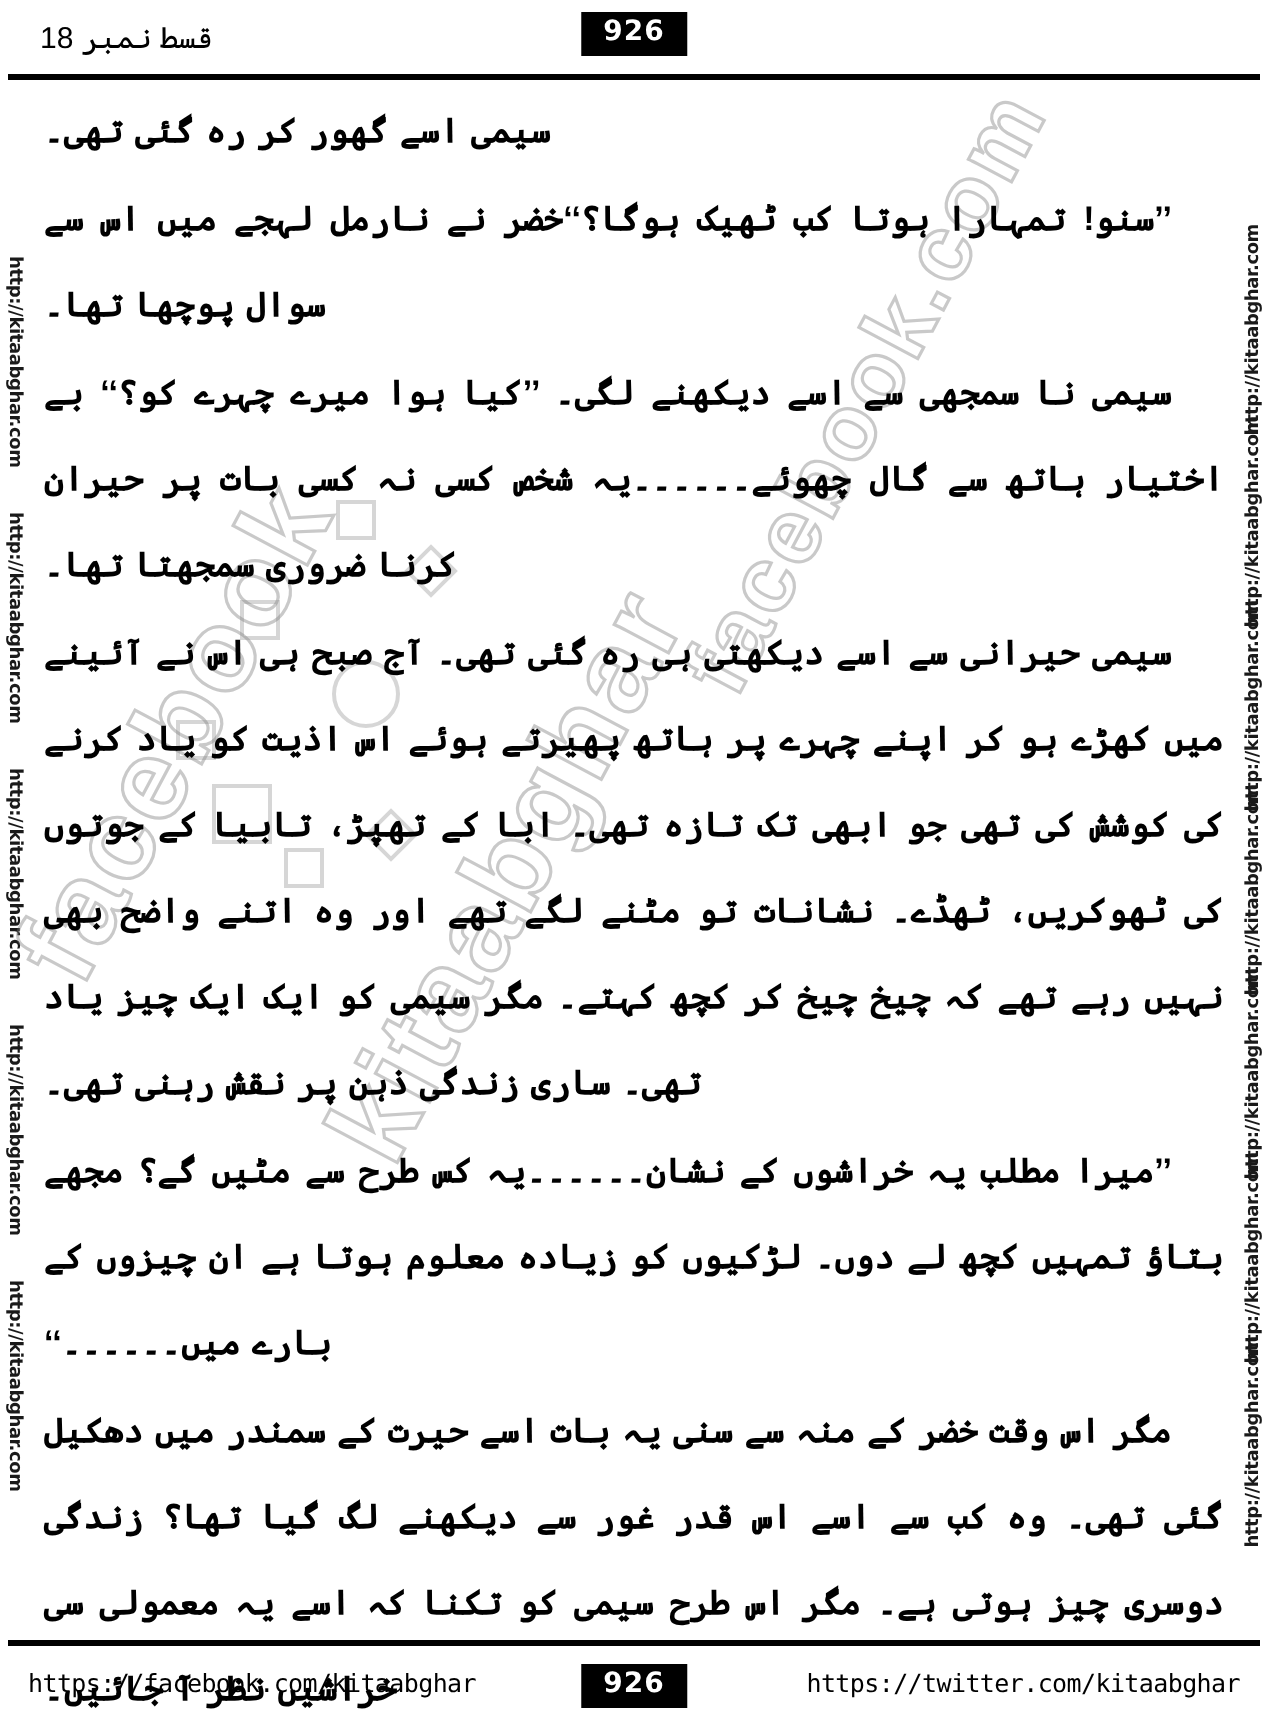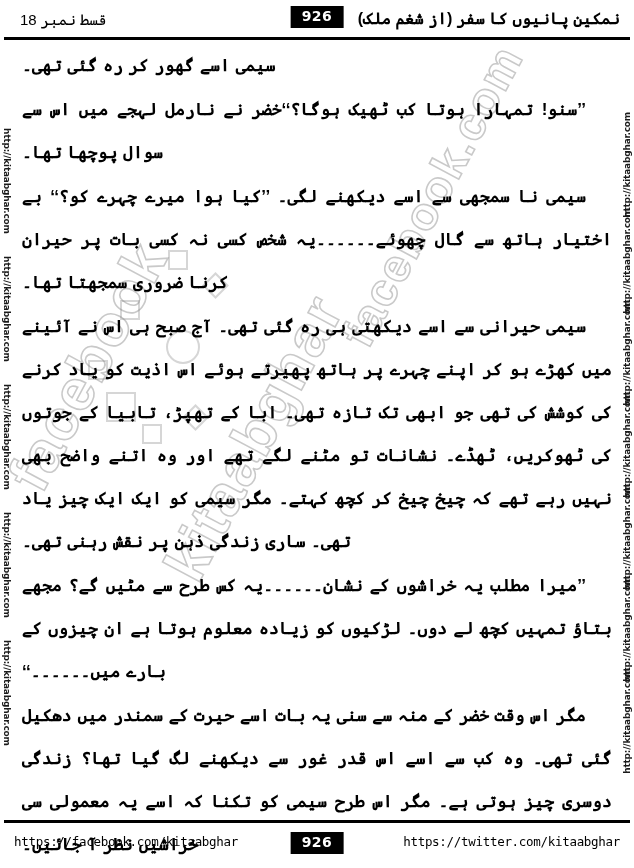--- a/index.html
+++ b/index.html
@@ -208,21 +208,20 @@
     font-family: "DejaVu Sans", sans-serif;
     letter-spacing: 0.5px;
   }
 </style>
 </head>
 <body>
 
 <div class="page">
 
   <div class="page-header">
-    <div class="header-title">نمکین پانیوں کا سفر (از شغم ملک)</div>
     <div class="page-badge">926</div>
     <div class="header-episode">قسط نمبر 18</div>
   </div>
   <div class="rule-top"></div>
 
   <div class="wm-layer">
 
     <div class="wm-vert right" style="top:112px; right:2px;">http://kitaabghar.com</div>
     <div class="wm-vert right" style="top:208px; right:2px;">http://kitaabghar.com</div>
     <div class="wm-vert right" style="top:300px; right:2px;">http://kitaabghar.com</div>

